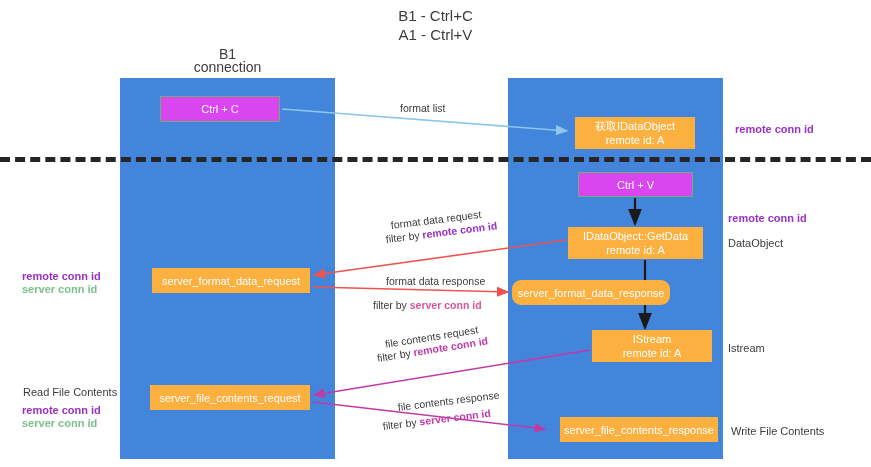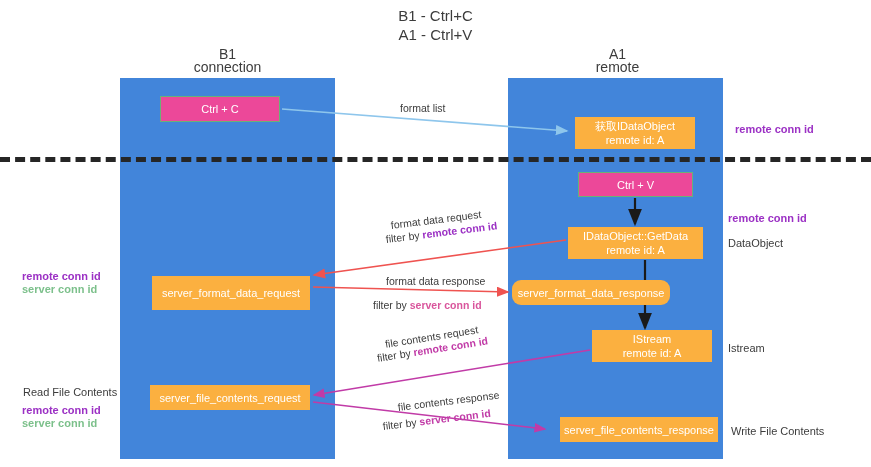--- a/index.html
+++ b/index.html
@@ -14,30 +14,30 @@
          font-size:15px;line-height:19px;color:#3c3c3c;white-space:pre;}
 
   .col-head{position:absolute;text-align:center;font-size:14px;line-height:13px;
             color:#3c3c3c;white-space:pre;}
   .col-head-b1{left:150px;top:48px;width:155px;}
   .col-head-a1{left:540px;top:48px;width:155px;}
 
   .node{position:absolute;box-sizing:border-box;display:flex;flex-direction:column;
         align-items:center;justify-content:center;text-align:center;color:#ffffff;
         font-size:11px;line-height:14px;}
-  .node.green{background:#ec4899;border:1px solid #6ab178;align-items:center;}
+  .node.green{background:#d946ef;border:1px solid #6ab178;align-items:center;}
   .node.orange{background:#fbb košt;}
   .node.orange{background:#fbb040;}
   .node .l2{font-size:11px;}
 
   .n-ctrlc{left:160px;top:96px;width:120px;height:26px;}
   .n-dataobj{left:575px;top:117px;width:120px;height:32px;}
   .n-ctrlv{left:578px;top:172px;width:115px;height:25px;}
   .n-getdata{left:568px;top:227px;width:135px;height:32px;}
-  .n-sfdreq{left:152px;top:276px;width:158px;height:34px;text-align:center;}
+  .n-sfdreq{left:152px;top:268px;width:158px;height:25px;text-align:center;}
   .n-sfdres{left:512px;top:280px;width:158px;height:25px;border-radius:9px;}
   .n-istream{left:592px;top:330px;width:120px;height:32px;}
   .n-sfcreq{left:150px;top:385px;width:160px;height:25px;}
   .n-sfcres{left:548px;top:417px;width:158px;height:25px;margin-left:12px;}
 
   .sidelabel{position:absolute;font-size:11px;line-height:14px;white-space:pre;}
   .sl-purple{color:#9b30c4;font-weight:bold;}
   .sl-green{color:#7cc08b;font-weight:bold;}
   .sl-dark{color:#3c3c3c;}
 
@@ -63,22 +63,20 @@
 <div id="stage">
 
   <div class="lane lane-b1"></div>
   <div class="lane lane-a1"></div>
 
   <div class="title">B1 - Ctrl+C
 A1 - Ctrl+V</div>
 
   <div class="col-head col-head-b1">B1
 connection</div>
-  <div class="col-head col-head-a1">A1
-remote</div>
 
   <svg class="overlay">
     <defs>
       <marker id="ah-blue" markerWidth="9" markerHeight="9" refX="7" refY="3.2" orient="auto">
         <path d="M0,0 L8,3.2 L0,6.4 z" fill="#8ec6ec"></path>
       </marker>
       <marker id="ah-red" markerWidth="9" markerHeight="9" refX="7" refY="3.2" orient="auto">
         <path d="M0,0 L8,3.2 L0,6.4 z" fill="#ef5350"></path>
       </marker>
       <marker id="ah-mag" markerWidth="9" markerHeight="9" refX="7" refY="3.2" orient="auto">

